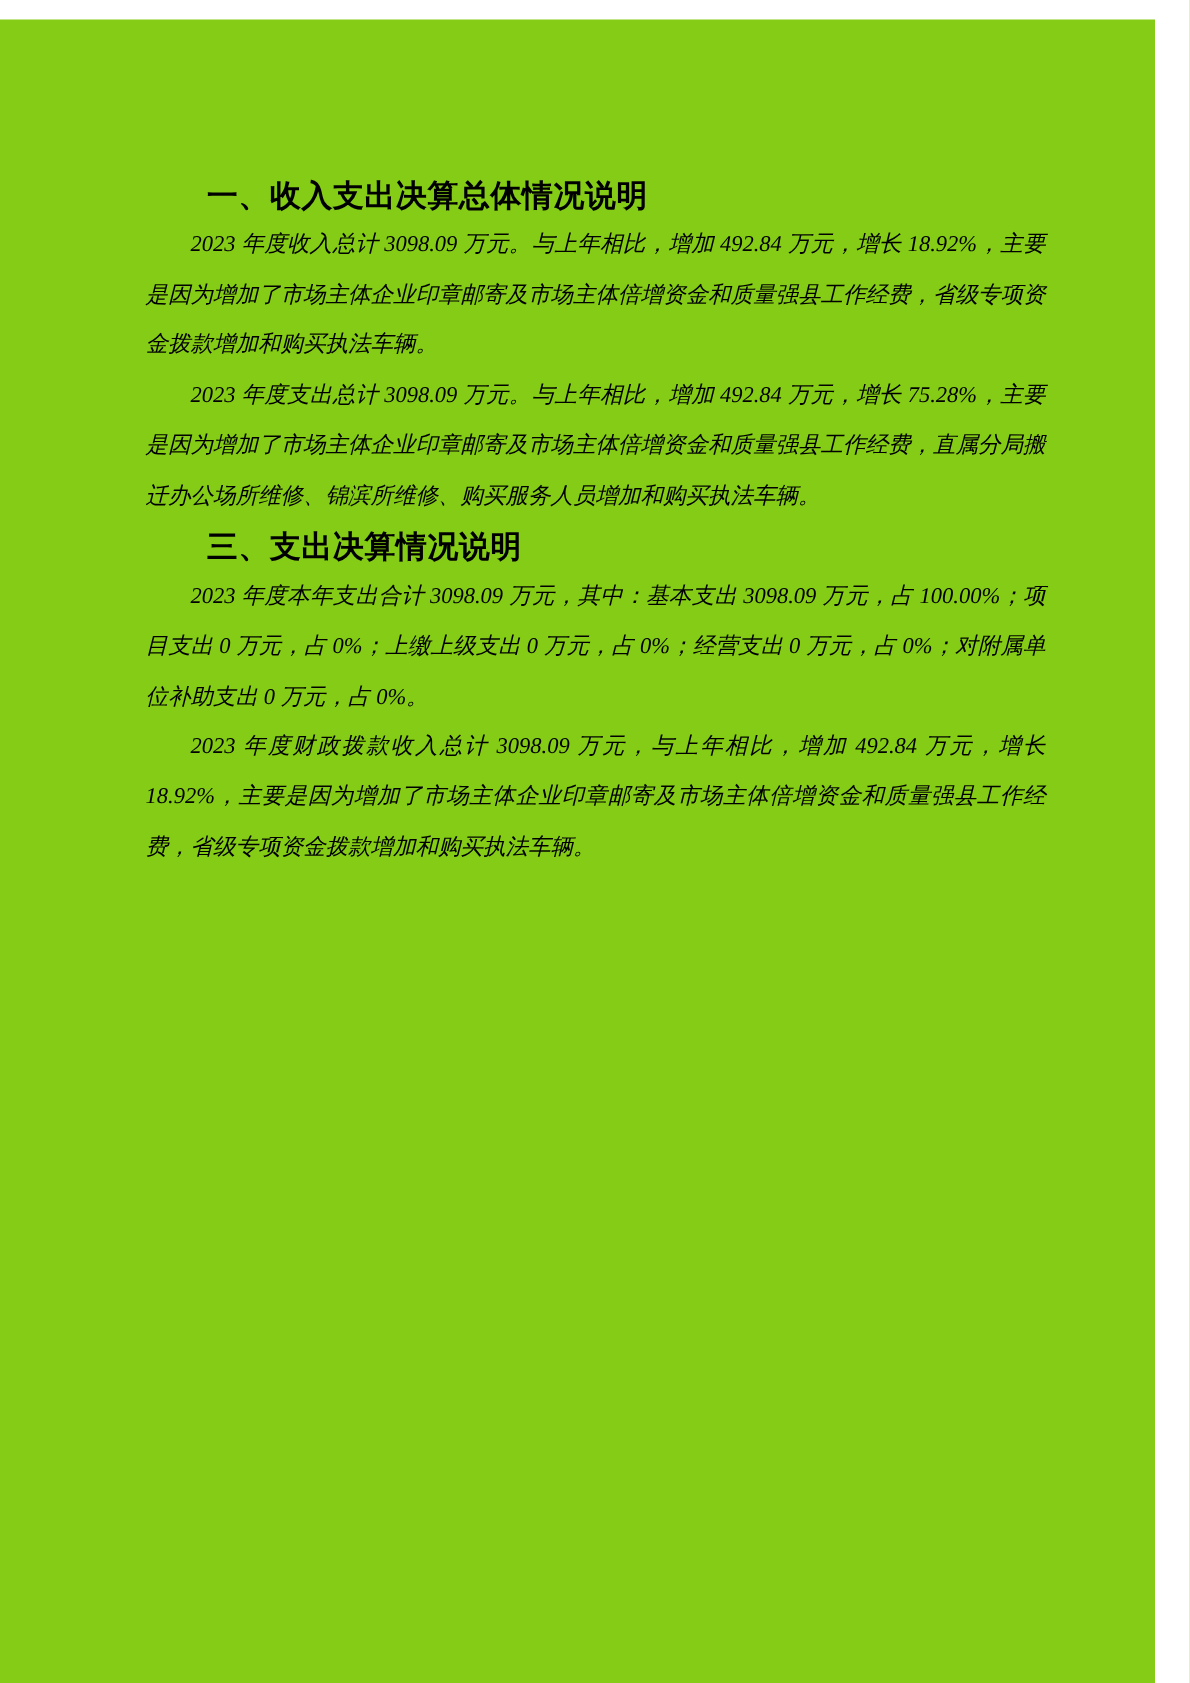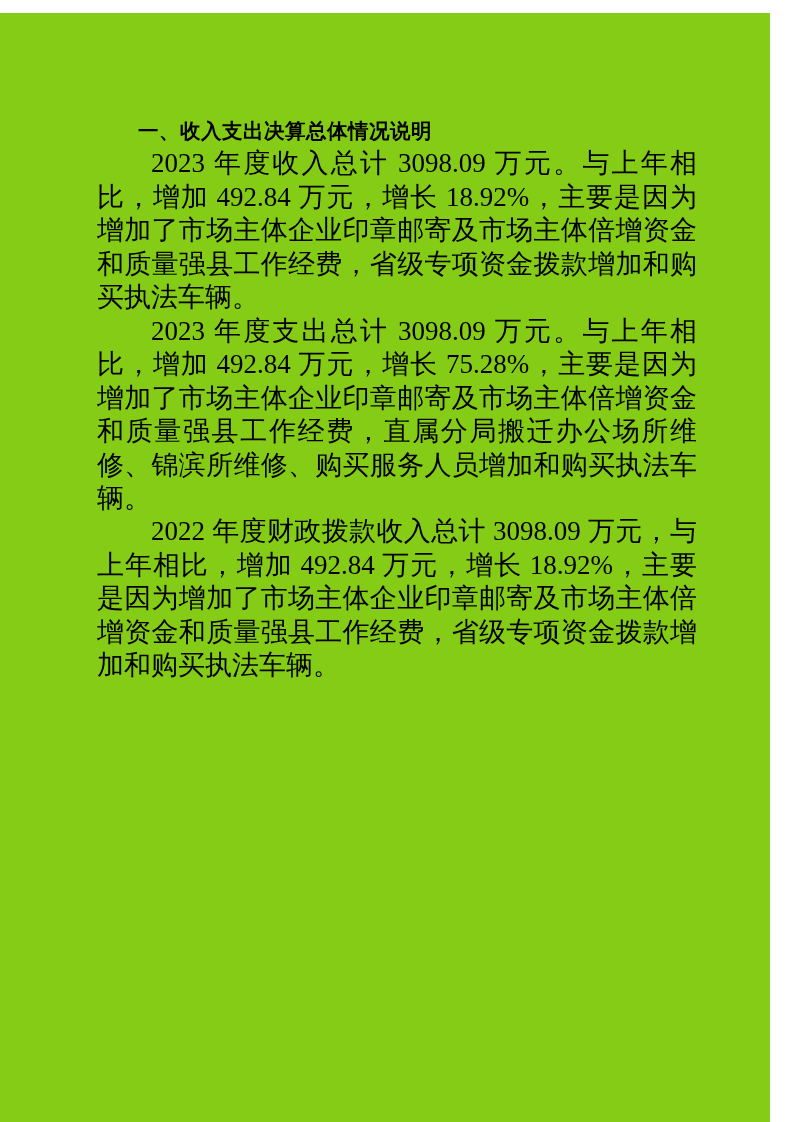--- a/index.html
+++ b/index.html
@@ -33,35 +33,40 @@
     font-size: 20.5px;
     line-height: 33.45px;
     text-indent: 2em;
     letter-spacing: 0.5px;
     color: #000000;
     white-space: nowrap;
   }
   .para {
     margin: 0;
     font-family: "Liberation Serif", "DejaVu Serif", serif;
-    font-size: 27px;
+    font-size: 15px;
     line-height: 33.45px;
     text-indent: 2em;
     text-align: justify;
     text-justify: inter-ideograph;
     color: #000000;
+    font-style: italic;
   }
 </style>
 </head>
 <body>
 
 <div class="page">
   <main class="content">
       <section class="section">
         <h2 class="heading">一、收入支出决算总体情况说明</h2>
         <p class="para">2023 年度收入总计 3098.09 万元。与上年相比，增加 492.84 万元，增长 18.92%，主要是因为增加了市场主体企业印章邮寄及市场主体倍增资金和质量强县工作经费，省级专项资金拨款增加和购买执法车辆。</p>
         <p class="para">2023 年度支出总计 3098.09 万元。与上年相比，增加 492.84 万元，增长 75.28%，主要是因为增加了市场主体企业印章邮寄及市场主体倍增资金和质量强县工作经费，直属分局搬迁办公场所维修、锦滨所维修、购买服务人员增加和购买执法车辆。</p>
       </section>
       <section class="section">
-        <p class="para">2022 年度财政拨款收入总计 3098.09 万元，与上年相比，增加 492.84 万元，增长 18.92%，主要是因为增加了市场主体企业印章邮寄及市场主体倍增资金和质量强县工作经费，省级专项资金拨款增加和购买执法车辆。</p>
+        <h2 class="heading">三、支出决算情况说明</h2>
+        <p class="para">2023 年度本年支出合计 3098.09 万元，其中：基本支出 3098.09 万元，占 100.00%；项目支出 0 万元，占 0%；上缴上级支出 0 万元，占 0%；经营支出 0 万元，占 0%；对附属单位补助支出 0 万元，占 0%。</p>
+      </section>
+      <section class="section">
+        <p class="para">2023 年度财政拨款收入总计 3098.09 万元，与上年相比，增加 492.84 万元，增长 18.92%，主要是因为增加了市场主体企业印章邮寄及市场主体倍增资金和质量强县工作经费，省级专项资金拨款增加和购买执法车辆。</p>
       </section>
     </main>
 </div>
 
 </body></html>

